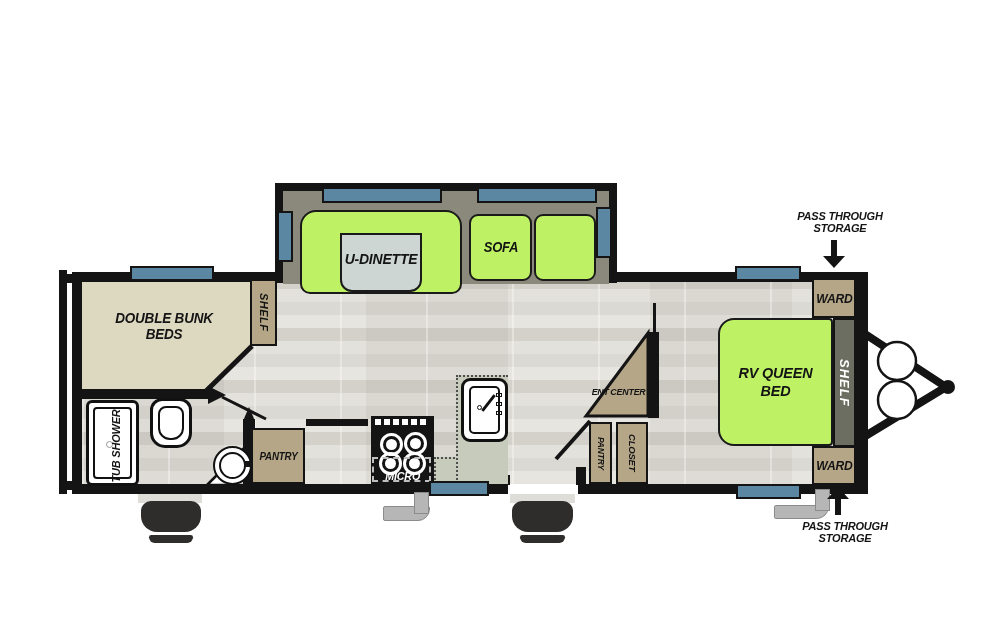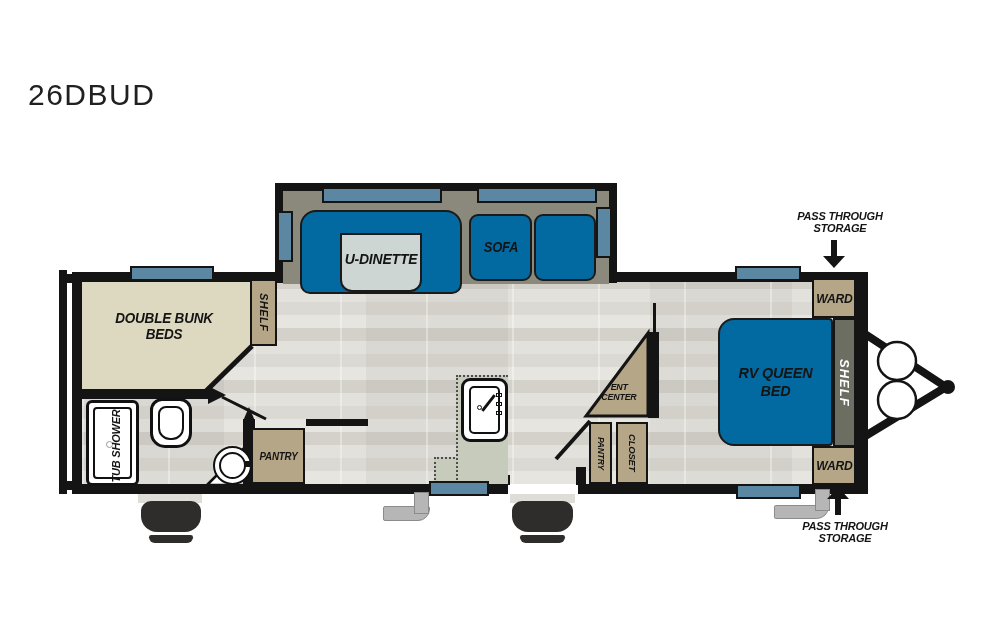--- a/index.html
+++ b/index.html
@@ -2,21 +2,21 @@
 <html><head>
 <meta charset="utf-8">
 <style>
   html,body{margin:0;padding:0;background:#ffffff;}
   #stage{position:relative;width:1000px;height:642px;background:#ffffff;overflow:hidden;
          font-family:"Liberation Sans","DejaVu Sans",sans-serif;}
   .abs{position:absolute;box-sizing:border-box;}
   .wall{background:#141414;}
   .win{background:#5c87a2;border:2px solid #141414;}
   .tan{background:#b5a687;border:2.5px solid #141414;}
-  .beige{background:#0369a1;border:2.5px solid #1a1a1a;}
+  .beige{background:#bef264;border:2.5px solid #1a1a1a;}
   .darkolive{background:#6d6e62;border:2px solid #141414;}
   .lbl{display:flex;align-items:center;justify-content:center;text-align:center;
        font-style:italic;font-weight:700;color:#141414;letter-spacing:-0.2px;}
   .lbl.white{color:#ffffff;}
   .vlbl{writing-mode:vertical-rl;text-orientation:mixed;white-space:nowrap;}
   .cond{transform:scaleX(.93);}
   .fixture{background:#ffffff;border:3px solid #111111;}
   .fixinner{position:absolute;inset:4px;border:2px solid #111111;}
   .floor{background-color:#e8e6e1;
     background-image:
@@ -29,21 +29,20 @@
   .burner::after{content:"";position:absolute;inset:3px;background:#fff;border-radius:50%;}
   .jack{background:#b6b6b6;border:1px solid #8b8b8b;}
   .tire{background:#2e2d2b;}
   svg{display:block;}
 </style>
 </head>
 <body>
 
 <div id="stage">
 
-  <div class="abs" style="left:28px;top:78px;font-size:30px;font-weight:500;letter-spacing:1.5px;color:#202022;">26DBUD</div>
 
   <div class="abs floor" style="left:82px;top:282px;width:774px;height:202px;"></div>
 
   <div class="abs wall" style="left:275px;top:183px;width:342px;height:100px;"></div>
   <div class="abs olive" style="left:283px;top:191px;width:326px;height:93px;"></div>
 
   <svg class="abs" style="left:0;top:0;" width="1000" height="642" viewBox="0 0 1000 642">
 
     <line x1="862" y1="332" x2="946" y2="387" stroke="#141414" stroke-width="8" stroke-linecap="round"></line>
     <line x1="862" y1="438" x2="946" y2="387" stroke="#141414" stroke-width="8" stroke-linecap="round"></line>
@@ -108,33 +107,51 @@
   </div>
   <div class="abs" style="left:213px;top:446px;width:39px;height:39px;background:#fff;border:2.5px solid #111;border-radius:50%;">
     <div class="fixinner" style="border-radius:50%;"></div>
     <div class="abs" style="left:29px;top:13px;width:8px;height:6px;background:#141414;border-radius:1px;"></div>
   </div>
 
   <div class="abs tan lbl" style="left:251px;top:428px;width:54px;height:56px;">
     <span class="cond" style="font-size:10.5px;">PANTRY</span>
   </div>
   <div class="abs wall" style="left:306px;top:419px;width:62px;height:7px;"></div>
+  <div class="abs" style="left:371px;top:416px;width:63px;height:69px;background:#141414;">
+    <div class="abs" style="left:4px;top:3px;width:55px;height:7px;display:flex;gap:3px;">
+      <i style="width:6px;height:6px;background:#fff;"></i>
+        <i style="width:6px;height:6px;background:#fff;"></i>
+      <i style="width:6px;height:6px;background:#fff;"></i>
+        <i style="width:6px;height:6px;background:#fff;"></i>
+      <i style="width:6px;height:6px;background:#fff;"></i>
+        <i style="width:6px;height:6px;background:#fff;"></i>
+    </div>
+    <div class="burner" style="left:9px;top:17px;"></div>
+    <div class="burner" style="left:33px;top:16px;"></div>
+    <div class="burner" style="left:8px;top:36px;"></div>
+    <div class="burner" style="left:32px;top:36px;"></div>
+    <div class="abs" style="left:1px;top:41px;width:59px;height:25px;border:2px dashed #bfbfbf;"></div>
+    <div class="abs lbl white" style="left:0;top:52px;width:63px;height:16px;">
+      <span class="cond" style="font-size:11.5px;">MICRO</span>
+    </div>
+  </div>
 
   <div class="abs counter" style="left:434px;top:457px;width:24px;height:27px;border-top:2px dotted #4d4d4d;border-left:2px dotted #4d4d4d;"></div>
   <div class="abs counter" style="left:456px;top:375px;width:52px;height:109px;border-top:2px dotted #4d4d4d;border-left:2px dotted #4d4d4d;"></div>
   <div class="abs fixture" style="left:461px;top:378px;width:47px;height:64px;border-radius:9px;">
     <div class="fixinner" style="inset:5px;border-radius:5px;"></div>
     <div class="abs" style="left:23px;top:12px;width:3px;height:20px;background:#111;transform:rotate(38deg);"></div>
     <div class="abs" style="left:13px;top:24px;width:5px;height:5px;border:1.5px solid #111;border-radius:50%;"></div>
     <div class="abs" style="right:3px;top:12px;width:6px;height:4px;border:1.5px solid #111;"></div>
     <div class="abs" style="right:3px;top:21px;width:6px;height:4px;border:1.5px solid #111;"></div>
     <div class="abs" style="right:3px;top:30px;width:6px;height:4px;border:1.5px solid #111;"></div>
   </div>
 
-  <div class="abs lbl" style="left:594px;top:376px;width:50px;height:32px;flex-direction:column;line-height:1.1;">
+  <div class="abs lbl" style="left:594px;top:376px;width:50px;height:32px;line-height:1.1;">
     <span class="cond" style="font-size:9.5px;">ENT</span>
     <span class="cond" style="font-size:9.5px;">CENTER</span>
   </div>
   <div class="abs tan lbl" style="left:589px;top:422px;width:23px;height:62px;">
     <span class="vlbl" style="font-size:8.5px;">PANTRY</span>
   </div>
   <div class="abs tan lbl" style="left:616px;top:422px;width:32px;height:62px;">
     <span class="vlbl" style="font-size:9.5px;">CLOSET</span>
   </div>
 

